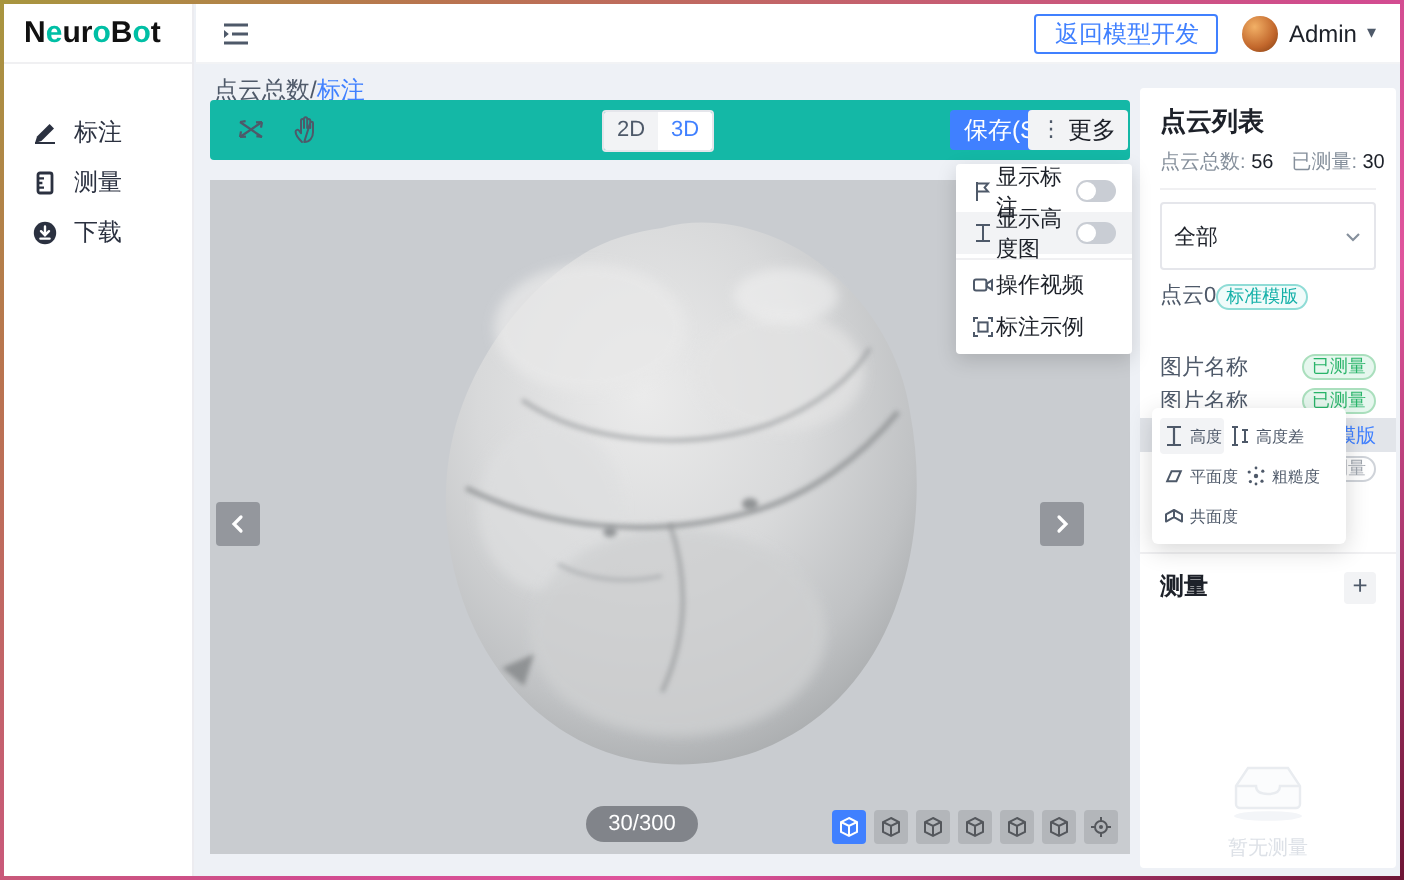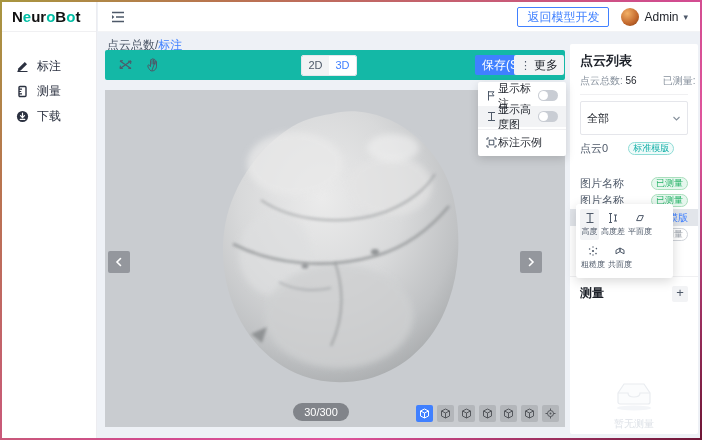--- a/index.html
+++ b/index.html
@@ -61,48 +61,48 @@
   .dd-item.hover{background:#f2f3f5}
   .dd-item svg{width:11px;height:11px;color:#4e5969;flex:none}
   .dd-divider{height:1px;background:#f0f0f2;margin:2px 0}
   .toggle{margin-left:auto;width:20px;height:11px;border-radius:6px;background:#c9cdd4;position:relative;flex:none;cursor:pointer}
   .toggle::after{content:"";position:absolute;left:1px;top:1px;width:9px;height:9px;border-radius:50%;background:#fff}
 
   
   .panel{position:absolute;left:568px;top:42px;width:128px;height:390px;background:#fff;border-radius:2px;overflow:hidden}
   .panel-pad{padding:8px 10px 0}
   .panel-title{font-size:13px;font-weight:bold}
-  .stats{display:flex;gap:26px;margin-top:4px;font-size:10px;color:#86909c;white-space:nowrap}
+  .stats{display:flex;gap:9px;margin-top:4px;font-size:10px;color:#86909c;white-space:nowrap}
   .stats b{color:#1d2129;font-weight:normal}
   .p-divider{height:1px;background:#f0f0f2;margin-top:6px}
   .btn-row{display:flex;gap:5px;margin-top:6px}
   .o-btn{border:1px solid #4080ff;color:#4080ff;background:#fff;font-size:10px;height:19px;line-height:17px;padding:0 4px;border-radius:2px;white-space:nowrap;cursor:pointer}
   .select{margin-top:6px;height:19px;border:1px solid #e5e6eb;border-radius:2px;display:flex;align-items:center;padding:16px 6px;font-size:11px;color:#1d2129;cursor:pointer}
   .select svg{margin-left:auto;width:9px;height:9px;color:#86909c}
-  .group-row{display:flex;align-items:center;gap:20px;margin-top:6px;font-size:11px;color:#4e5969;height:14px}
+  .group-row{display:flex;align-items:flex-end;gap:0;margin-top:6px;font-size:11px;color:#4e5969;height:14px}
   .tag{font-size:9px;color:#14b0a8;border:1px solid #8fdcd6;background:#f0fbfa;border-radius:7px;padding:0 4px;line-height:11px;cursor:pointer}
   .list{margin:20px -10px 0}
   .row{display:flex;align-items:center;height:17px;padding:0 10px;font-size:11px;color:#4e5969;cursor:pointer}
   .badge{margin-left:auto;font-size:9px;border-radius:7px;padding:0 4px;line-height:11px}
   .badge.done{background:#e6f7ee;color:#28b469;border:1px solid #aadfbd}
   .badge.todo{background:#fff;color:#a0a6ae;border:1px solid #cfd3d9}
   .row.selected{background:#e2e5ea;color:#1d2129}
   .row.selected .x{margin-left:auto;color:#86909c;font-size:11px;cursor:pointer}
   .row.selected .setlink{color:#4080ff;font-size:10px;margin-left:4px;cursor:pointer}
   .measure{position:absolute;left:0;right:0;top:232px;border-top:1px solid #f0f0f2;padding:8px 10px 0;display:flex;align-items:center}
   .measure-title{font-size:12px;font-weight:bold}
   .plus-btn{margin-left:auto;width:16px;height:16px;background:#f2f3f5;border-radius:2px;text-align:center;line-height:14px;color:#4e5969;font-size:13px;cursor:pointer}
   .empty{position:absolute;left:0;right:0;top:334px;text-align:center}
   .empty svg{width:46px;height:34px}
   .empty-text{font-size:10px;color:#dde1e7;margin-top:2px}
 
   
   .tool-pop{position:absolute;left:574px;top:202px;width:97px;background:#fff;border-radius:3px;box-shadow:0 3px 12px rgba(0,0,0,.16);padding:5px 4px;z-index:9}
   .tool-grid{display:flex;flex-wrap:wrap;gap:2px 1px}
-  .tool{display:flex;flex-direction:column;align-items:center;gap:2px;padding:3px 1px;border-radius:2px;color:#4e5969;font-size:8px;min-width:19px;cursor:pointer}
+  .tool{display:flex;flex-direction:row;align-items:center;gap:2px;padding:3px 1px;border-radius:2px;color:#4e5969;font-size:8px;min-width:19px;cursor:pointer}
   .tool.active{background:#f2f3f5}
   .tool svg{width:12px;height:12px}
 </style>
 </head>
 <body>
 
 <div class="frame">
 <div class="app">
 
   <div class="sidebar">
@@ -280,20 +280,27 @@
     <div class="dd-item hover">
       <svg viewBox="0 0 11 11">
             <path d="M2 1.5h7M5.5 1.5v8M2 9.5h7" stroke="currentColor" fill="none"></path>
           </svg>
       <span>显示高度图</span>
       <span class="toggle"></span>
     </div>
     <div class="dd-divider"></div>
     <div class="dd-item">
       <svg viewBox="0 0 11 11">
+            <rect x="1" y="2.8" width="6.2" height="5.4" rx="1" fill="none" stroke="currentColor"></rect>
+            <path d="M7.4 4.8l2.6-1.6v4.6L7.4 6.2z" fill="none" stroke="currentColor"></path>
+          </svg>
+      <span>操作视频</span>
+    </div>
+    <div class="dd-item">
+      <svg viewBox="0 0 11 11">
             <path d="M1 3V1h2M8 1h2v2M10 8v2H8M3 10H1V8" stroke="currentColor" fill="none"></path>
             <rect x="3.2" y="3.2" width="4.6" height="4.6" fill="none" stroke="currentColor"></rect>
           </svg>
       <span>标注示例</span>
     </div>
   </div>
 
   <div class="panel">
     <div class="panel-pad">
       <div class="panel-title">点云列表</div>

